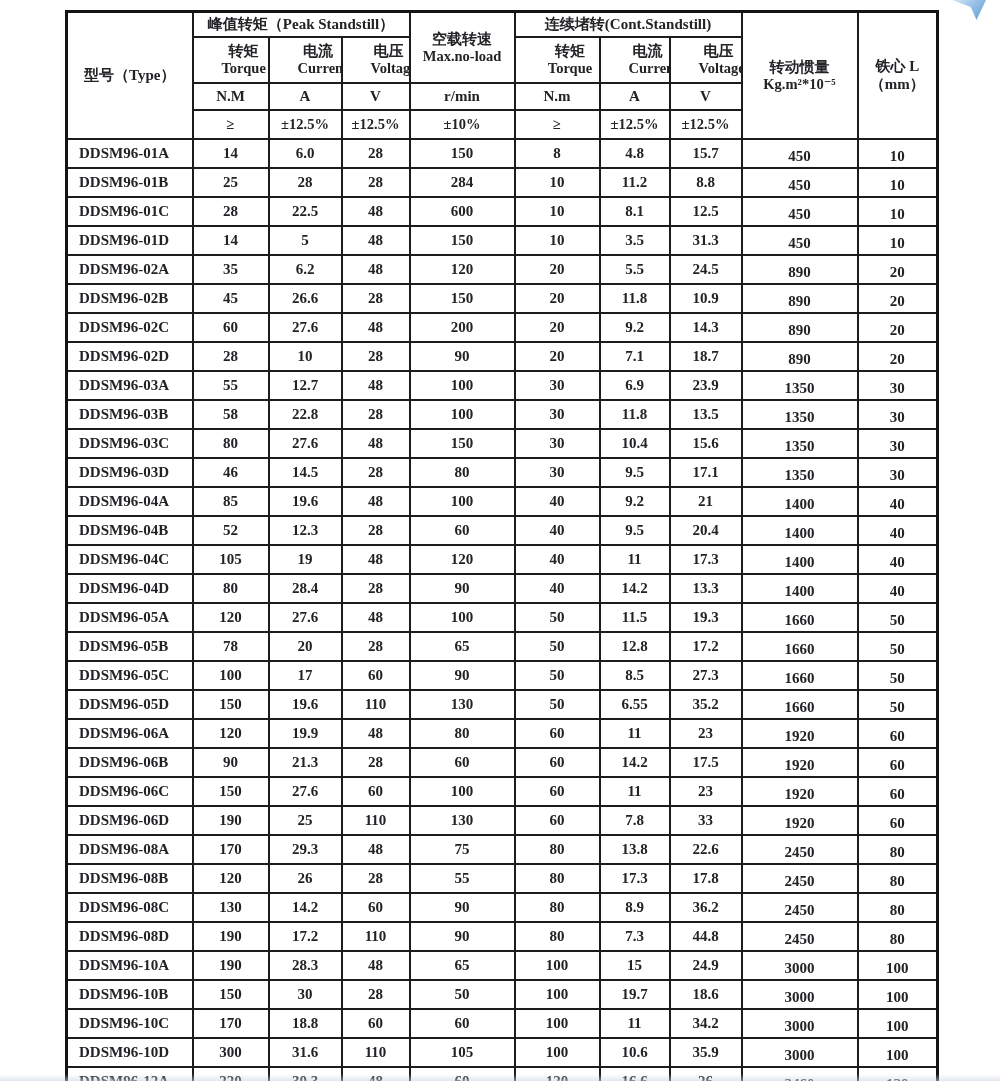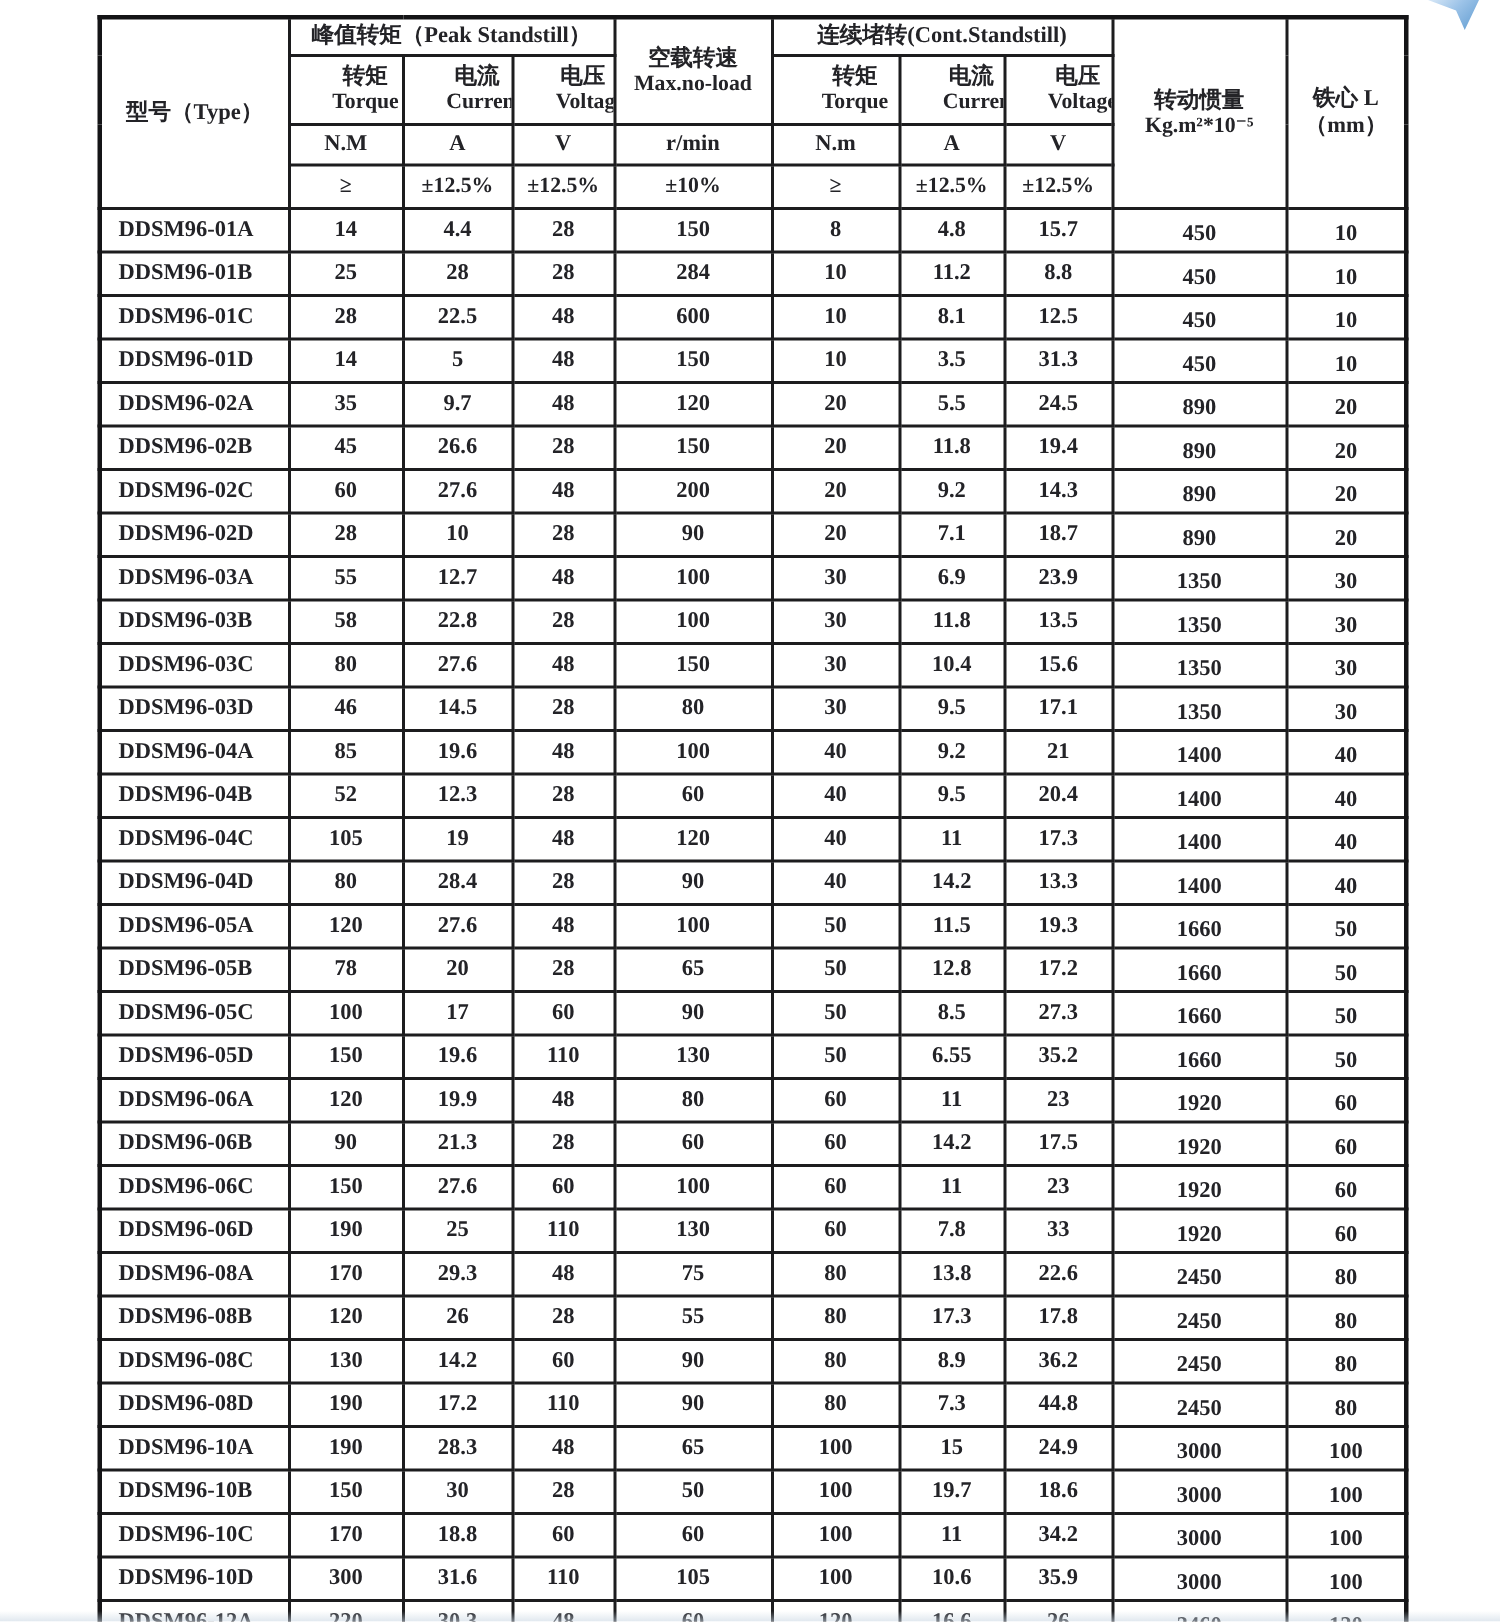--- a/index.html
+++ b/index.html
@@ -118,21 +118,21 @@
       <th>±10%</th>
       <th>≥</th>
       <th>±12.5%</th>
       <th>±12.5%</th>
     </tr>
   </thead>
   <tbody>
       <tr>
         <td class="type-cell">DDSM96-01A</td>
         <td>14</td>
-        <td>4.4</td>
+        <td>6.0</td>
         <td>28</td>
         <td>150</td>
         <td>8</td>
         <td>4.8</td>
         <td>15.7</td>
         <td class="low">450</td>
         <td class="low">10</td>
       </tr>
       <tr>
         <td class="type-cell">DDSM96-01B</td>
@@ -166,38 +166,38 @@
         <td>150</td>
         <td>10</td>
         <td>3.5</td>
         <td>31.3</td>
         <td class="low">450</td>
         <td class="low">10</td>
       </tr>
       <tr>
         <td class="type-cell">DDSM96-02A</td>
         <td>35</td>
-        <td>9.7</td>
+        <td>6.2</td>
         <td>48</td>
         <td>120</td>
         <td>20</td>
         <td>5.5</td>
         <td>24.5</td>
         <td class="low">890</td>
         <td class="low">20</td>
       </tr>
       <tr>
         <td class="type-cell">DDSM96-02B</td>
         <td>45</td>
         <td>26.6</td>
         <td>28</td>
         <td>150</td>
         <td>20</td>
         <td>11.8</td>
-        <td>19.4</td>
+        <td>10.9</td>
         <td class="low">890</td>
         <td class="low">20</td>
       </tr>
       <tr>
         <td class="type-cell">DDSM96-02C</td>
         <td>60</td>
         <td>27.6</td>
         <td>48</td>
         <td>200</td>
         <td>20</td>

